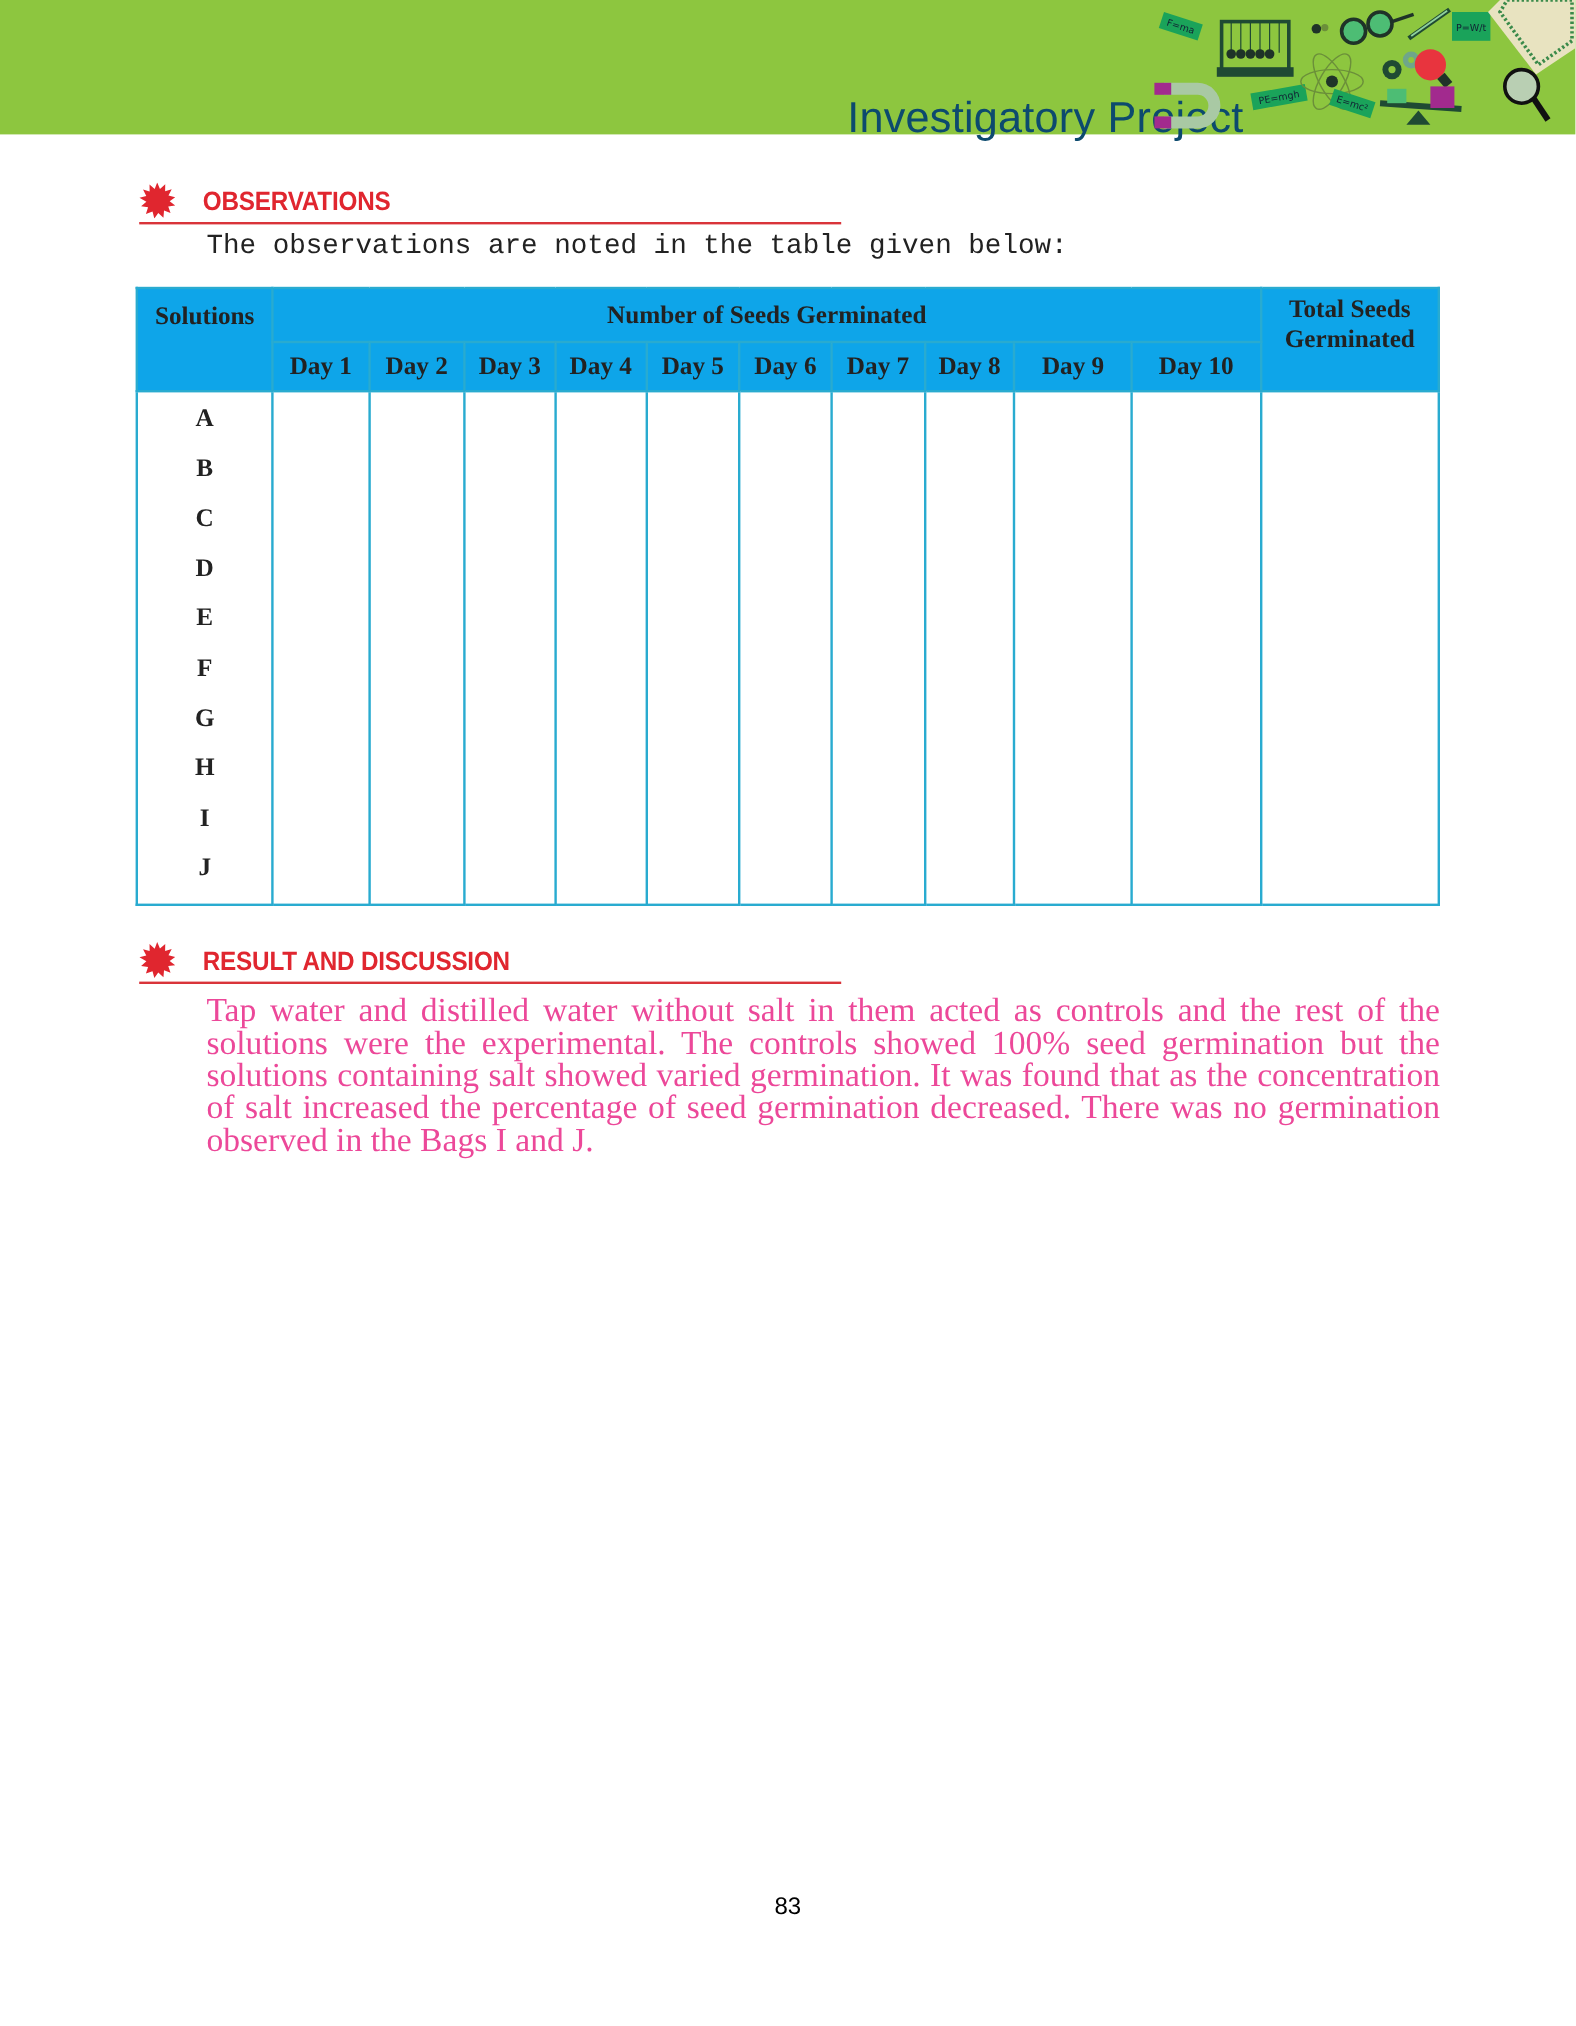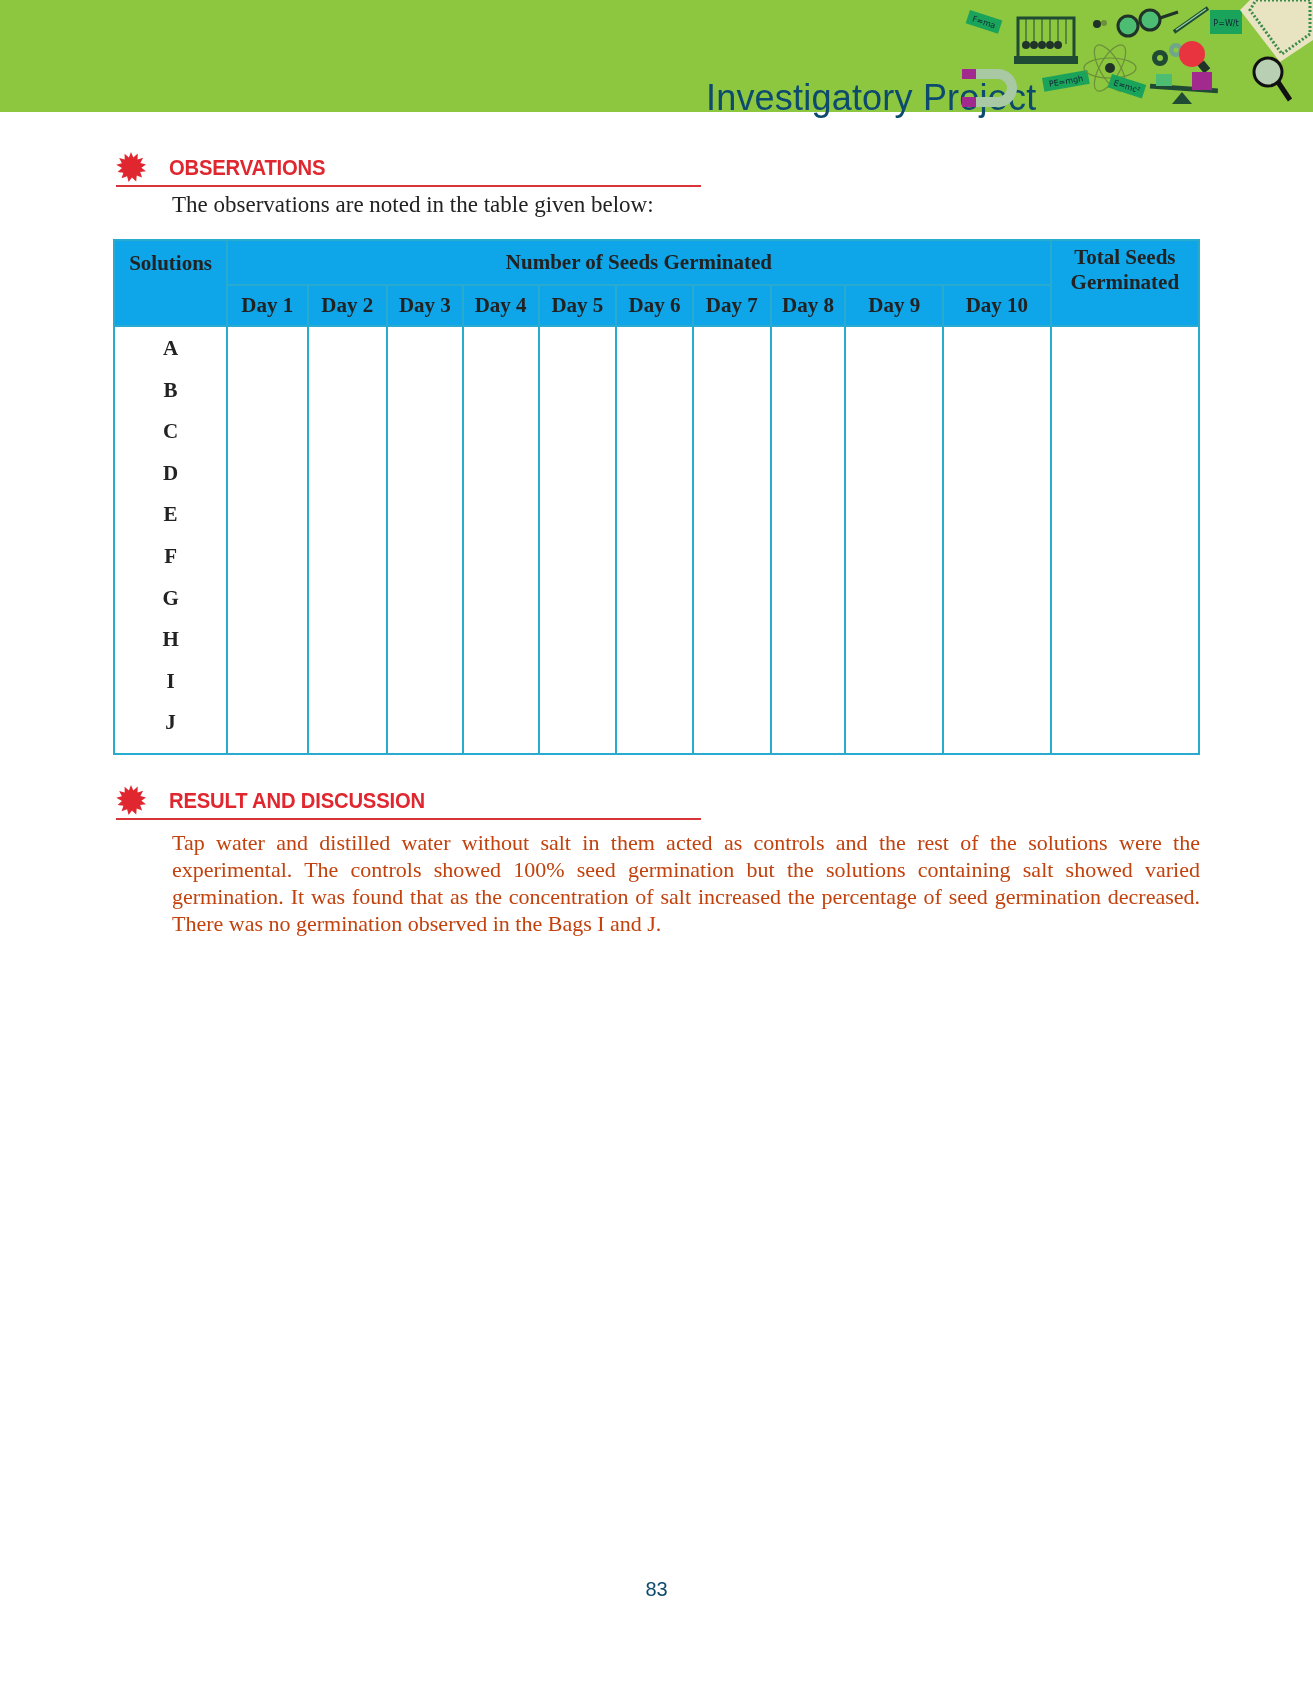--- a/index.html
+++ b/index.html
@@ -24,21 +24,21 @@
       font-family: "Liberation Sans", sans-serif; font-weight: bold;
       font-size: 22px; color: #e0262f; letter-spacing: -0.2px; transform: scaleX(0.92); transform-origin: left center;
       white-space: nowrap;
     }
     .section-head .rule {
       position: absolute; left: 0; top: 33px; width: 585px; height: 2px; background: #d9343a;
     }
 
     .intro {
       position: absolute; left: 172px; top: 192px;
-      font-family: Liberation Serif, serif; font-size: 23px; color: #222; white-space: nowrap;
+      font-family: Liberation Mono, monospace; font-size: 23px; color: #222; white-space: nowrap;
     }
 
     table.obs {
       position: absolute; left: 113px; top: 239px;
       width: 1087px; height: 504px;
       border-collapse: collapse;
       font-family: "Liberation Serif", serif; color: #222;
     }
     table.obs td, table.obs th { border: 2px solid #29abd0; }
     table.obs thead th {
@@ -50,27 +50,27 @@
     th.total-head { width: 152px; vertical-align: top; padding-top: 4px; line-height: 25px; text-align: center; }
     td.sol-col { vertical-align: top; padding-top: 10px; text-align: center; }
     .sol-label {
       display: block; height: 41.6px; line-height: 22px;
       font-weight: bold; font-size: 21px; text-align: center;
     }
     td.blank { background: #ffffff; }
 
     .result-text {
       position: absolute; left: 172px; top: 829px; width: 1028px;
-      font-family: "Liberation Serif", serif; font-size: 22px; line-height: 27px;
-      color: #c2410c; text-align: justify;
+      font-family: "Liberation Serif", serif; font-size: 28px; line-height: 27px;
+      color: #ec4899; text-align: justify;
     }
 
     .page-num {
       position: absolute; left: 0; width: 1313px; top: 1578px; text-align: center;
-      font-family: "Liberation Sans", sans-serif; font-size: 20px; color: #0c4a6e;
+      font-family: "Liberation Sans", sans-serif; font-size: 20px; color: #000000;
     }
   </style>
 </head>
 <body>
 
 <div class="banner">
   <div class="banner-title">Investigatory Project</div>
   <svg class="banner-art" viewBox="0 0 353 112">
 
     <g transform="translate(10,10) rotate(18)">

